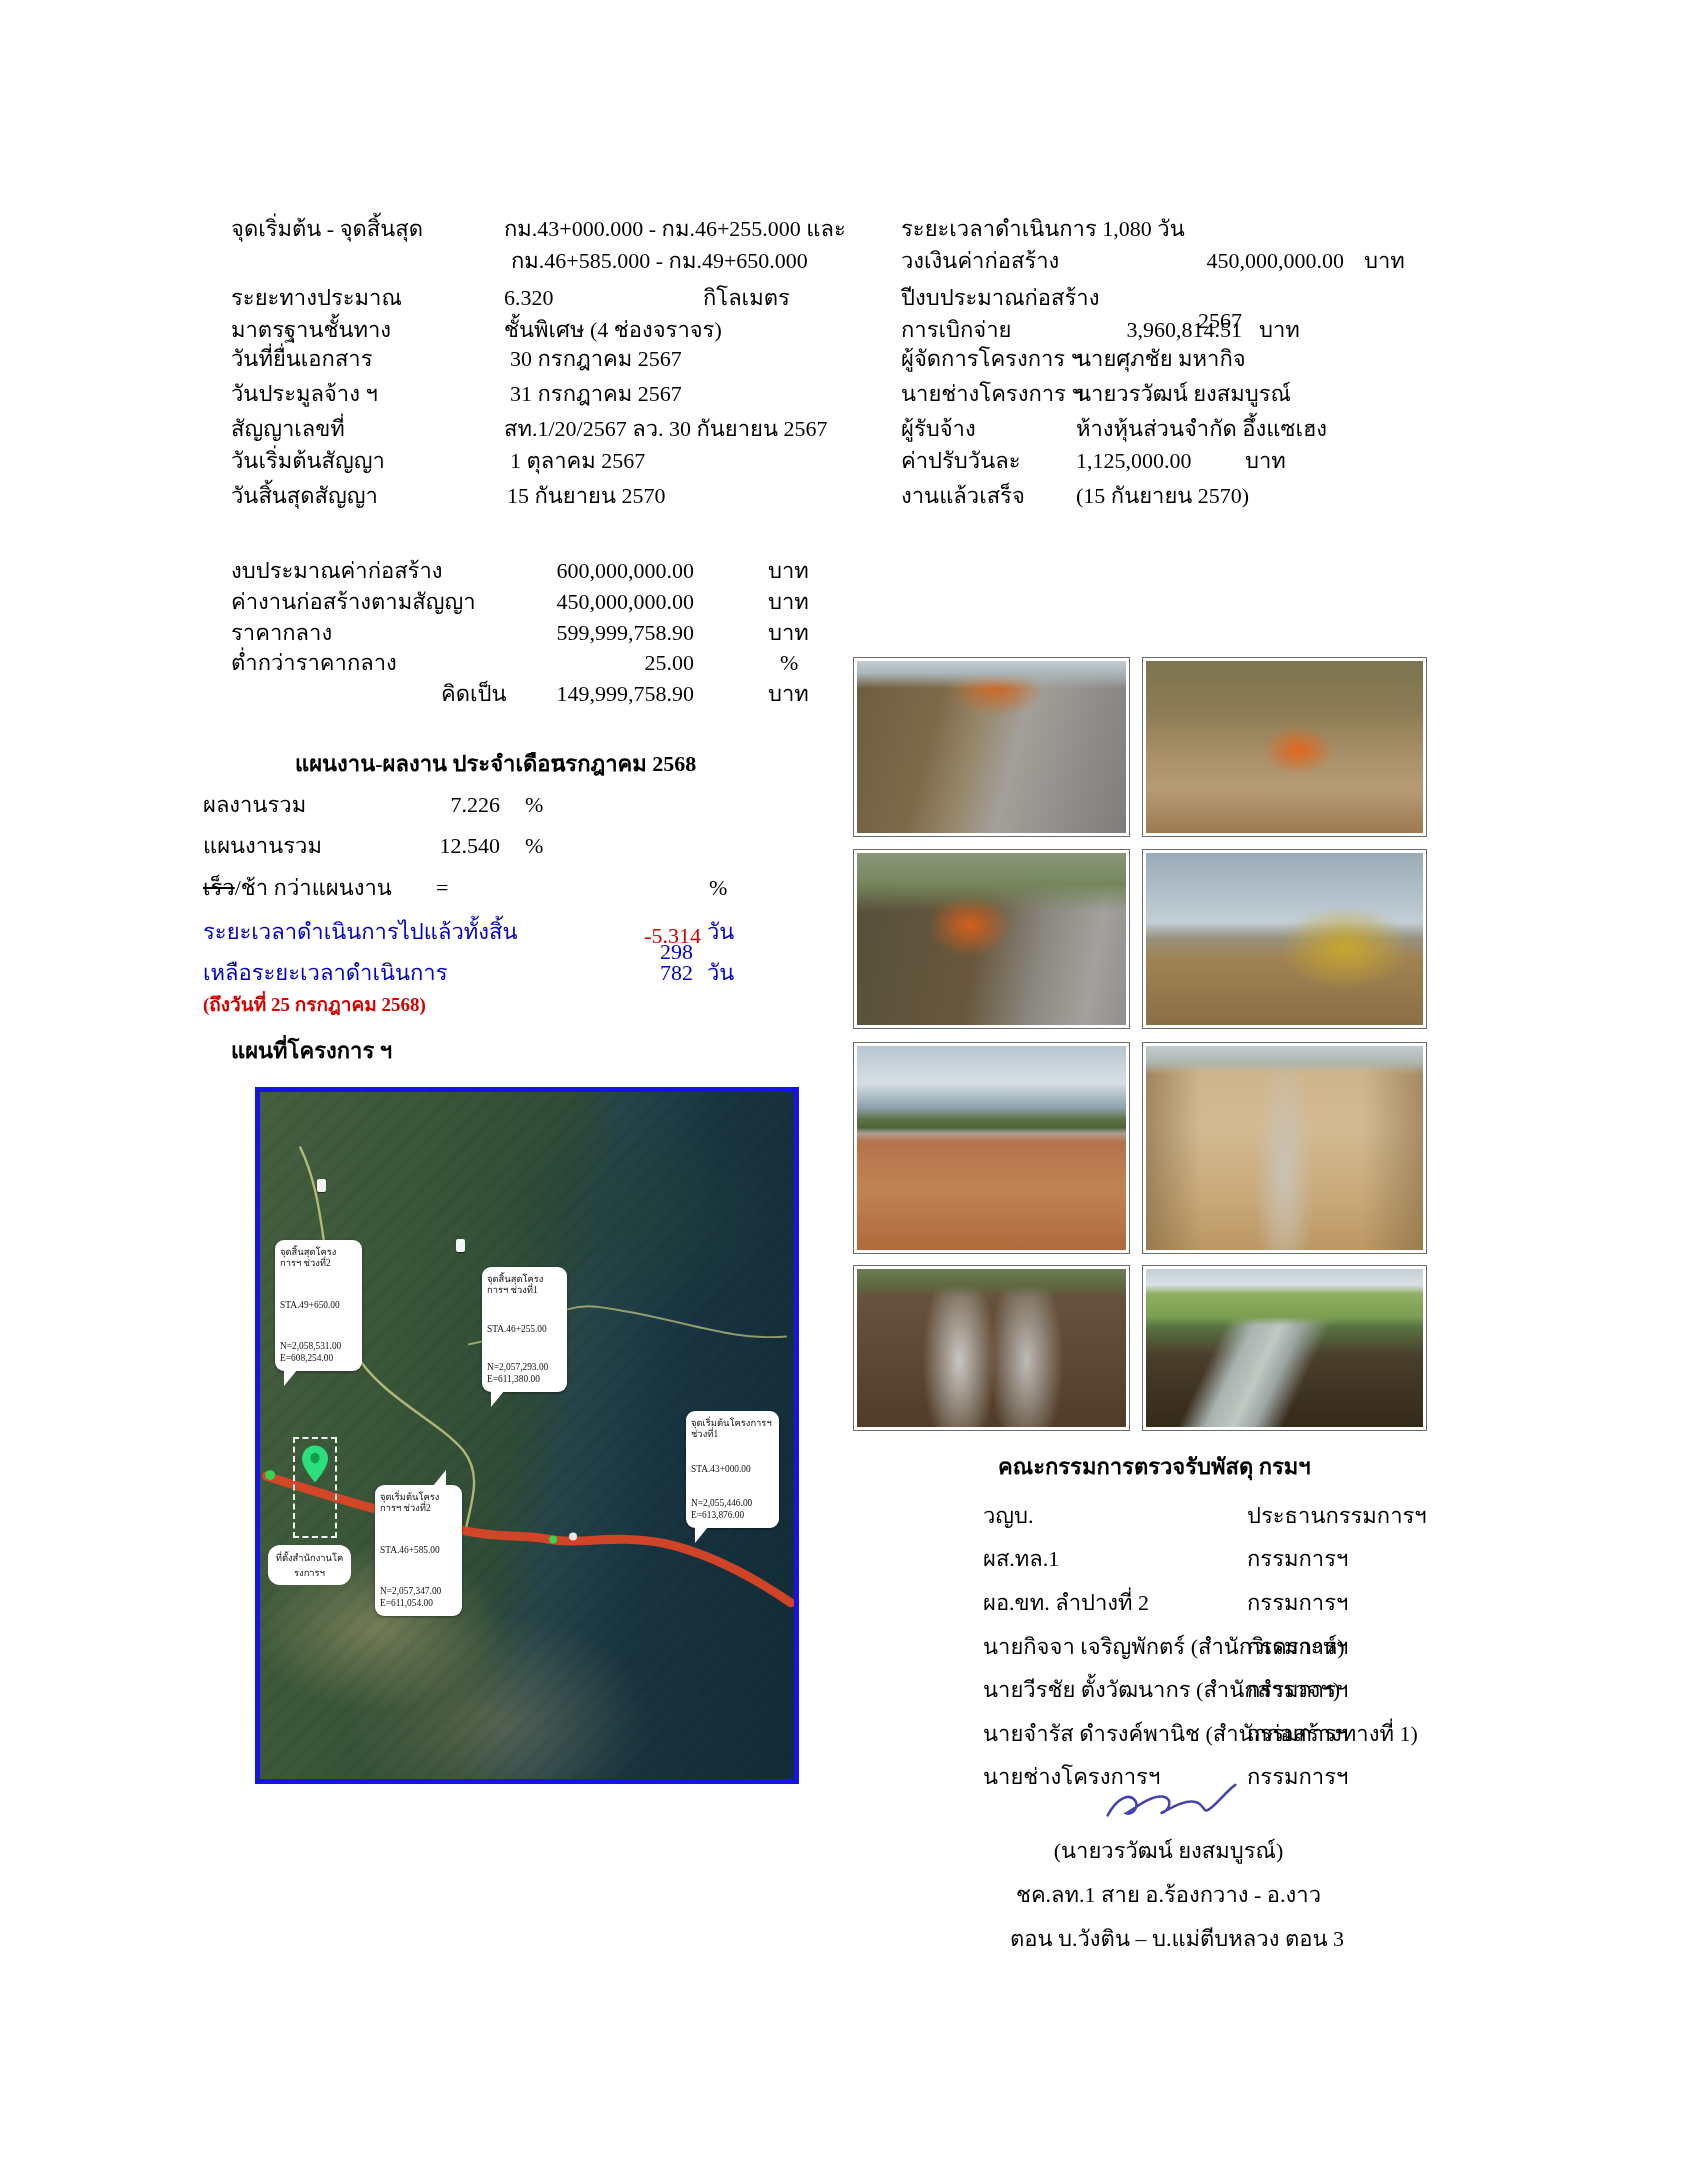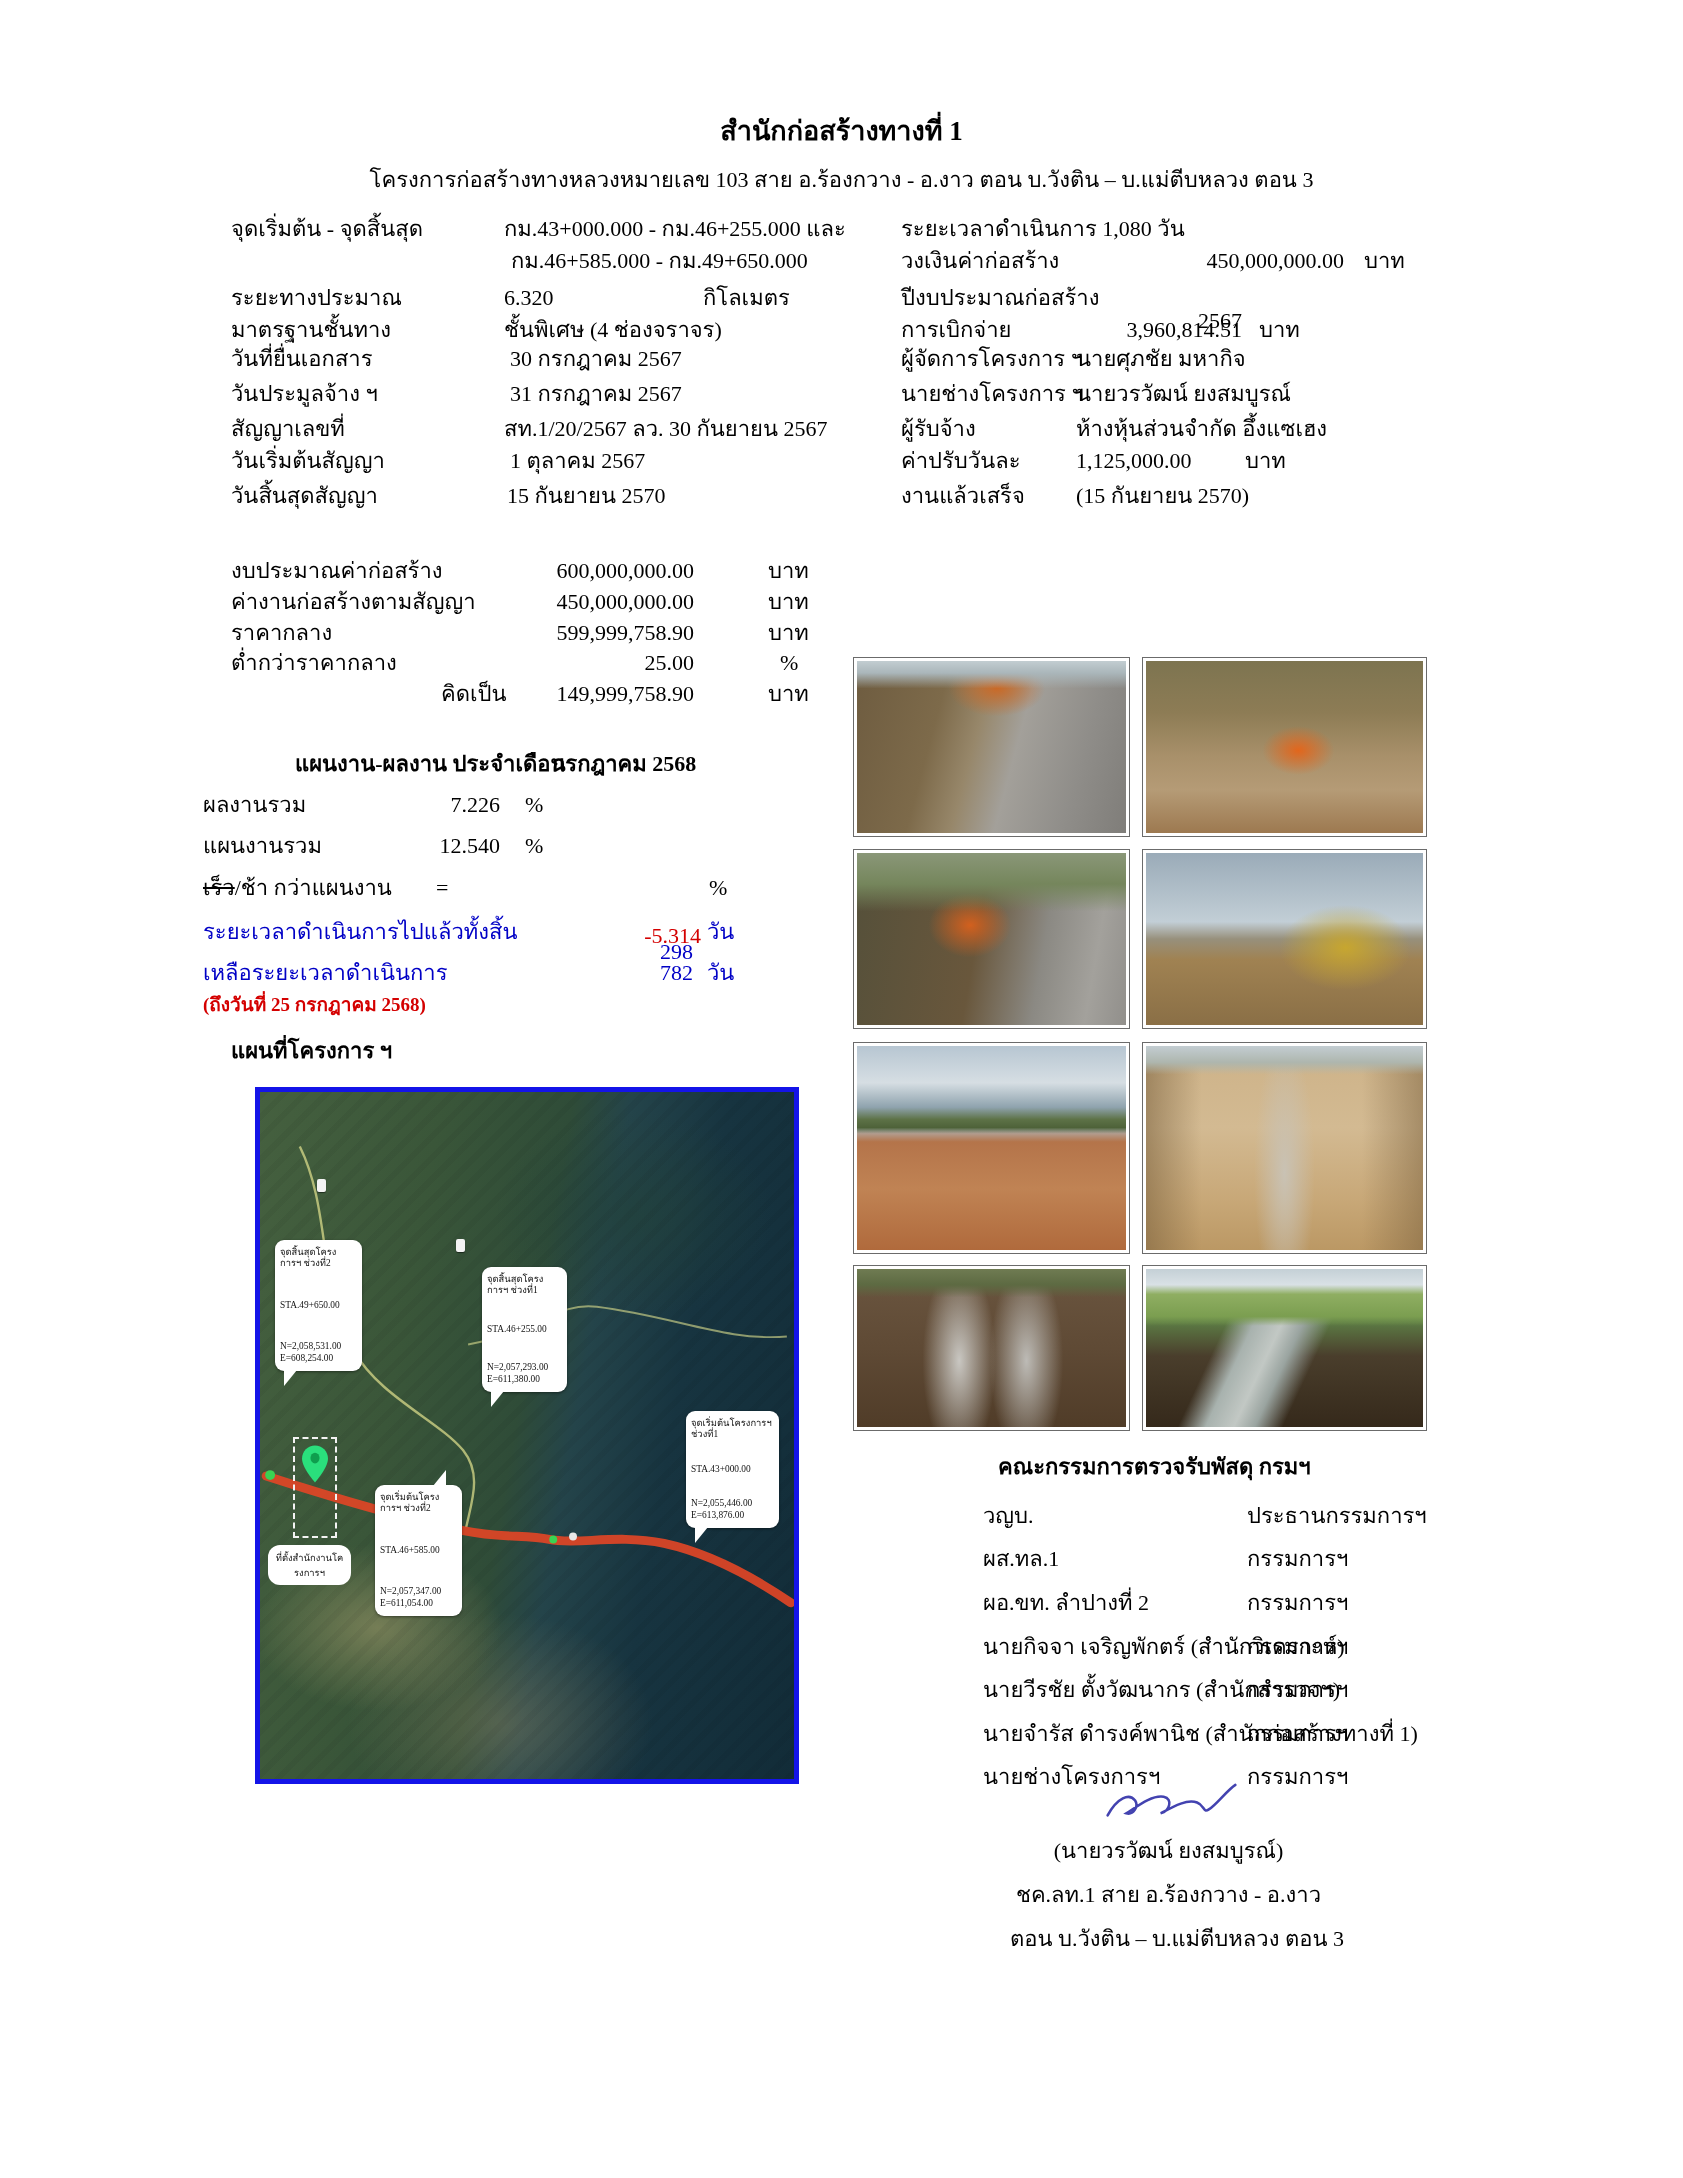--- a/index.html
+++ b/index.html
@@ -75,22 +75,20 @@
   .mk{position:absolute;width:9px;height:13px;background:#f4f4f4;border-radius:2px;
       box-shadow:0 1px 1px rgba(0,0,0,.5);z-index:2;}
 
   .sig-wrap{position:absolute;left:1097px;top:1776px;width:149px;height:57px;}
 </style>
 </head>
 <body>
 
 <div class="page">
 
-  <div class="t b c" style="left:0;top:117px;width:1683px;font-size:27px;">สำนักก่อสร้างทางที่ 1</div>
-  <div class="t c" style="left:0;top:168px;width:1683px;">โครงการก่อสร้างทางหลวงหมายเลข 103 สาย อ.ร้องกวาง - อ.งาว  ตอน บ.วังติน – บ.แม่ตีบหลวง ตอน 3</div>
 
   <div class="t" style="left:231px;top:217px;">จุดเริ่มต้น - จุดสิ้นสุด</div>
   <div class="t" style="left:504px;top:217px;">กม.43+000.000  -  กม.46+255.000  และ</div>
   <div class="t" style="left:511px;top:249px;">กม.46+585.000  -  กม.49+650.000</div>
   <div class="t" style="left:231px;top:286px;">ระยะทางประมาณ</div>
   <div class="t" style="left:504px;top:286px;">6.320</div>
   <div class="t" style="left:703px;top:286px;">กิโลเมตร</div>
   <div class="t" style="left:231px;top:318px;">มาตรฐานชั้นทาง</div>
   <div class="t" style="left:504px;top:318px;">ชั้นพิเศษ  (4 ช่องจราจร)</div>
   <div class="t" style="left:231px;top:347px;">วันที่ยื่นเอกสาร</div>

